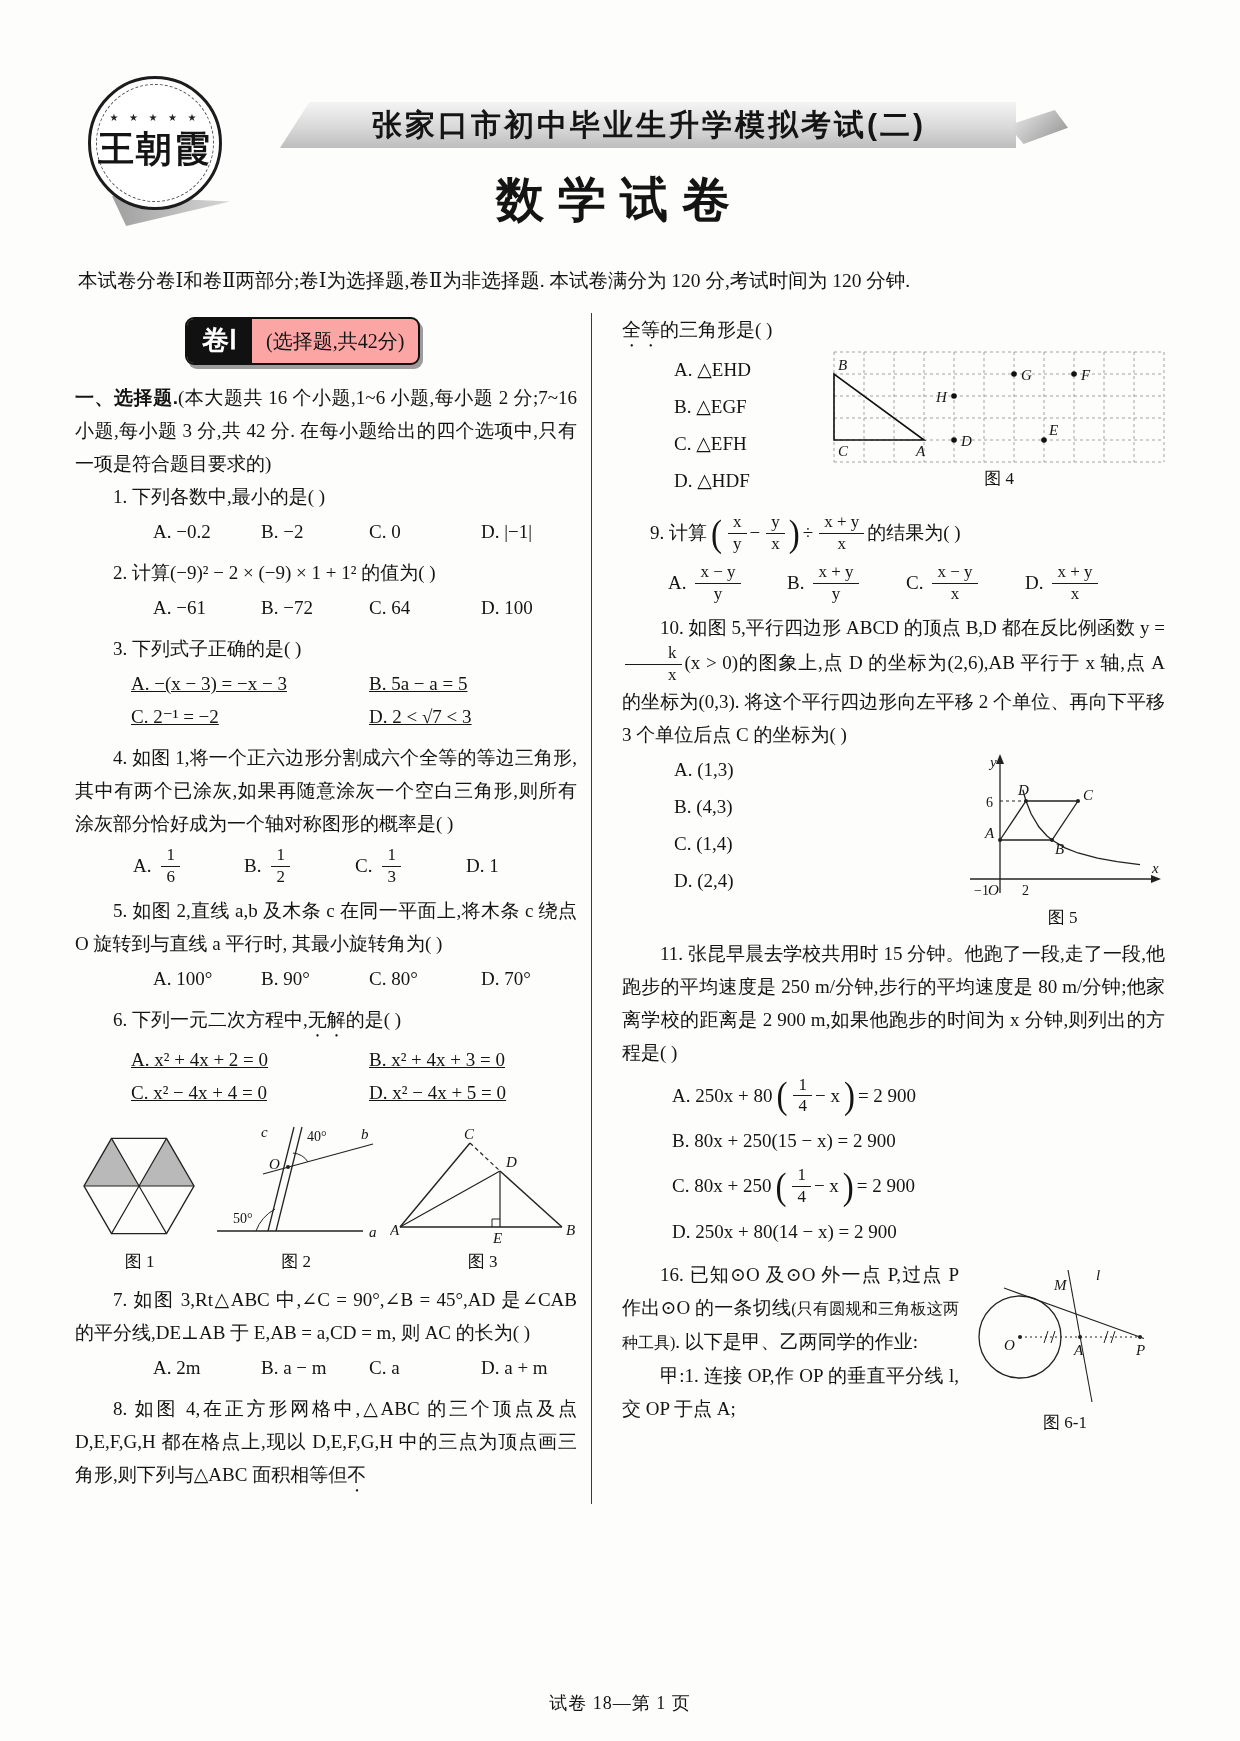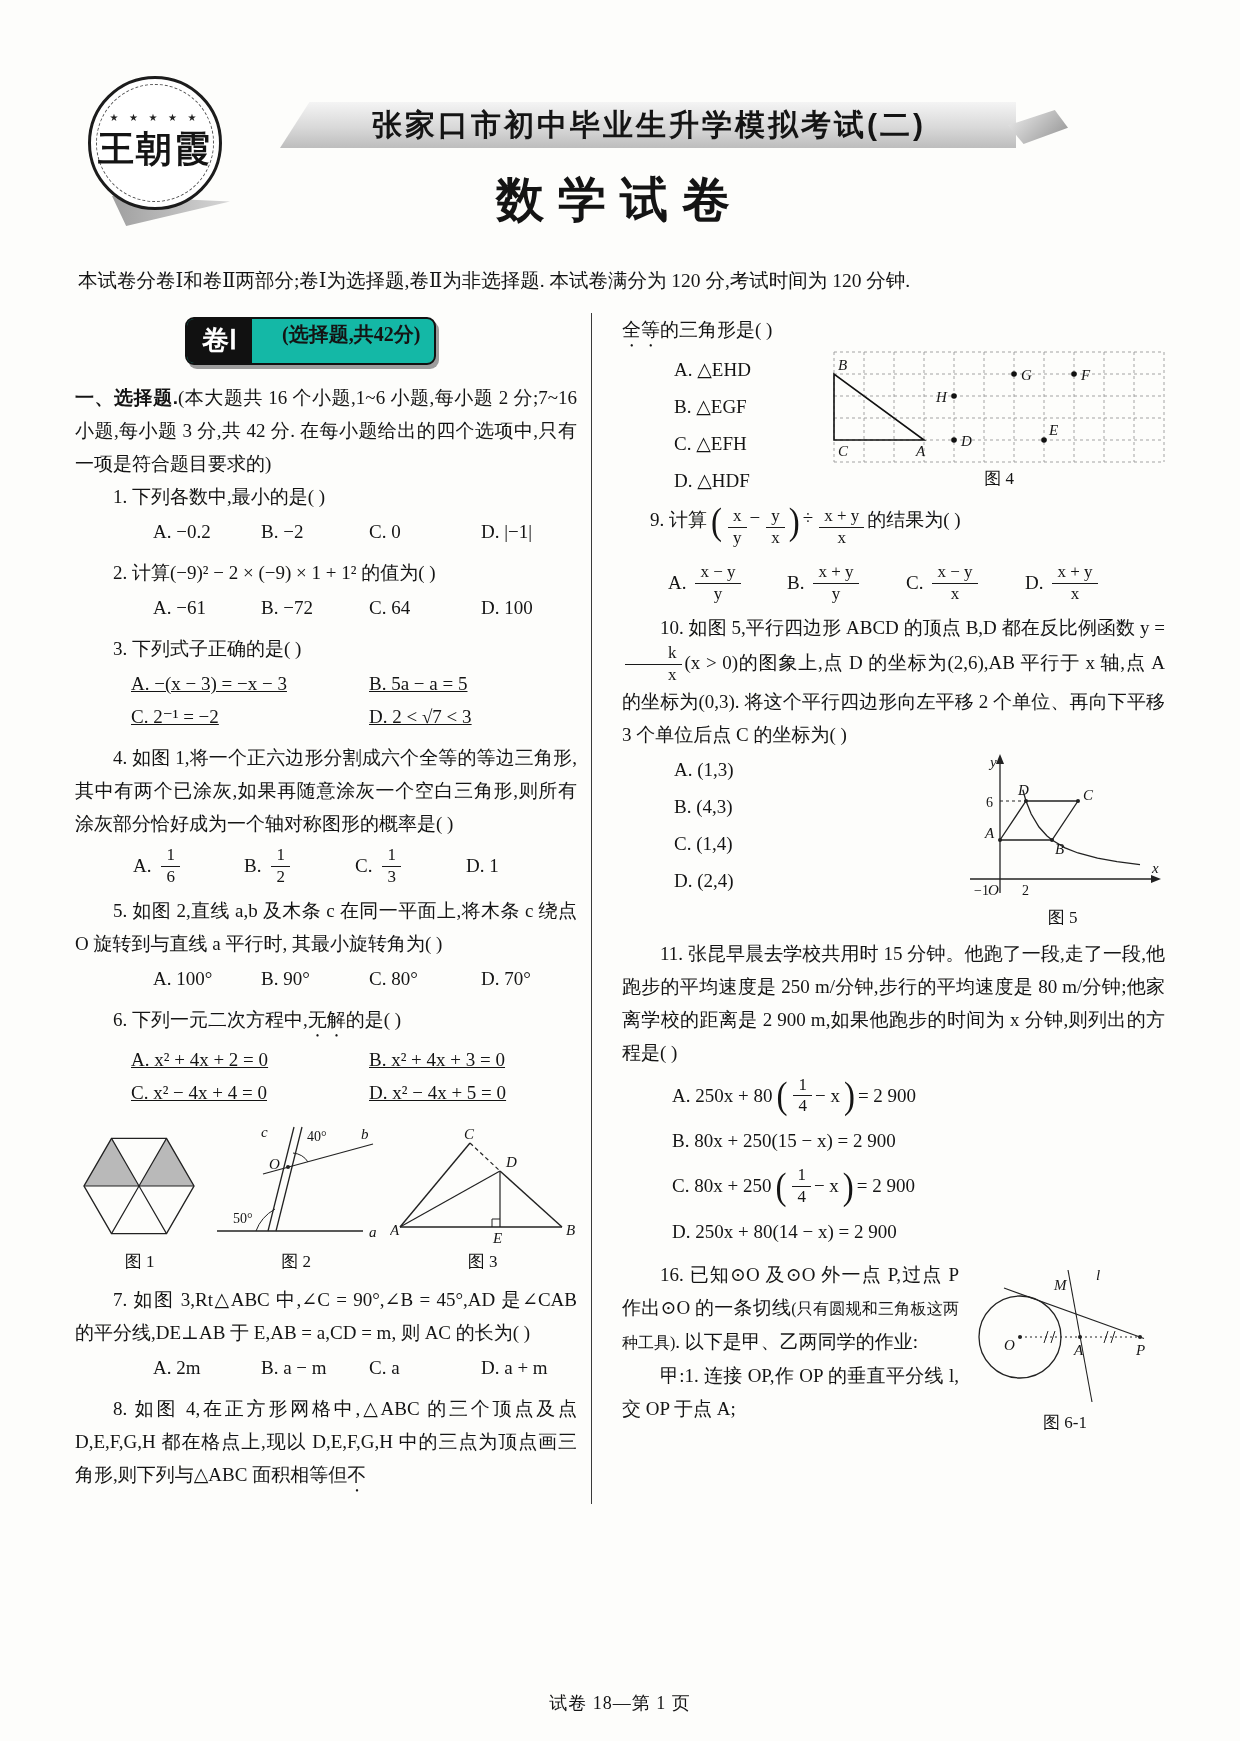--- a/index.html
+++ b/index.html
@@ -34,24 +34,24 @@
   .preface { margin:6px 78px 0; font-size:19.5px; line-height:33px; text-align:justify; }
 
   
   .columns { display:flex; margin:16px 75px 0; align-items:stretch; }
   .col-left  { width:516px; flex:none; padding-right:14px; }
   .col-right { flex:1; border-left:1.5px solid #3a3a3a; padding-left:30px; }
 
   
   .badge-wrap { margin:4px 0 16px 110px; }
   .badge { display:inline-flex; border:2.5px solid #111; border-radius:9px; overflow:hidden;
-           box-shadow:3px 4px 0 #9c9c9c; background:#14b8a6; align-items:stretch; }
+           box-shadow:3px 4px 0 #9c9c9c; background:#fca5a5; align-items:stretch; }
   .badge-left { background:#111; color:#fff; font-size:27px; font-weight:bold; padding:3px 15px 5px;
                 font-family:"Liberation Sans",sans-serif; }
-  .badge-right { padding:2px 14px 3px; font-size:20px; font-weight:bold;margin-left:16px; }
+  .badge-right { padding:9px 14px 3px; font-size:20px; font-weight:normal; }
 
   
   .sec-intro { font-size:19px; line-height:33px; text-align:justify; }
   .sec-intro b { font-family:"Liberation Sans",sans-serif; }
   .question { margin-bottom:8px; }
   .stem { font-size:19px; line-height:33px; text-align:justify; text-indent:38px; }
   .noindent { text-indent:0; }
   .opts { display:grid; grid-template-columns:108px 108px 112px auto; margin:2px 0 6px 78px;
           font-size:19px; line-height:33px; }
   .opts.two { grid-template-columns:238px auto; margin-left:56px;text-decoration:underline; }
@@ -63,21 +63,21 @@
   .emph { -webkit-text-emphasis:filled dot #141414; -webkit-text-emphasis-position:under right;
           text-emphasis:filled dot #141414; text-emphasis-position:under right; }
   .small { font-size:16px; }
 
   
   .frac { display:inline-flex; flex-direction:column; vertical-align:middle; text-align:center;
           font-size:17px; line-height:1.1; margin:0 3px; }
   .frac .num { padding:0 5px 1px; }
   .frac .den { border-top:1.3px solid #1a1a1a; padding:1px 5px 0; }
   .bp { font-size:33px; font-weight:400; line-height:1; margin:0 1px; transform:scaleY(1.15); display:inline-block; }
-  .mline { display:flex; flex-wrap:wrap; padding-left:28px; font-size:19px; min-height:52px; row-gap:4px; }
+  .mline { display:flex; align-items:center; flex-wrap:wrap; padding-left:28px; font-size:19px; min-height:52px; row-gap:4px; }
   .mline > span { margin-right:3px; }
   .m-opts { display:flex; align-items:center; margin:4px 0 8px 46px; font-size:19px; }
   .m-opts .fopt { display:inline-flex; align-items:center; gap:6px; width:119px; }
   .m-opt { display:flex; align-items:center; padding-left:50px; font-size:19px; line-height:30px; margin:7px 0; }
   .m-opt > span { margin-right:3px; }
   .t-opt { padding-left:50px; font-size:19px; line-height:36px; }
 
   
   .fig-row { display:flex; justify-content:space-between; align-items:flex-end; margin:12px 2px 10px; }
   figure { text-align:center; }

